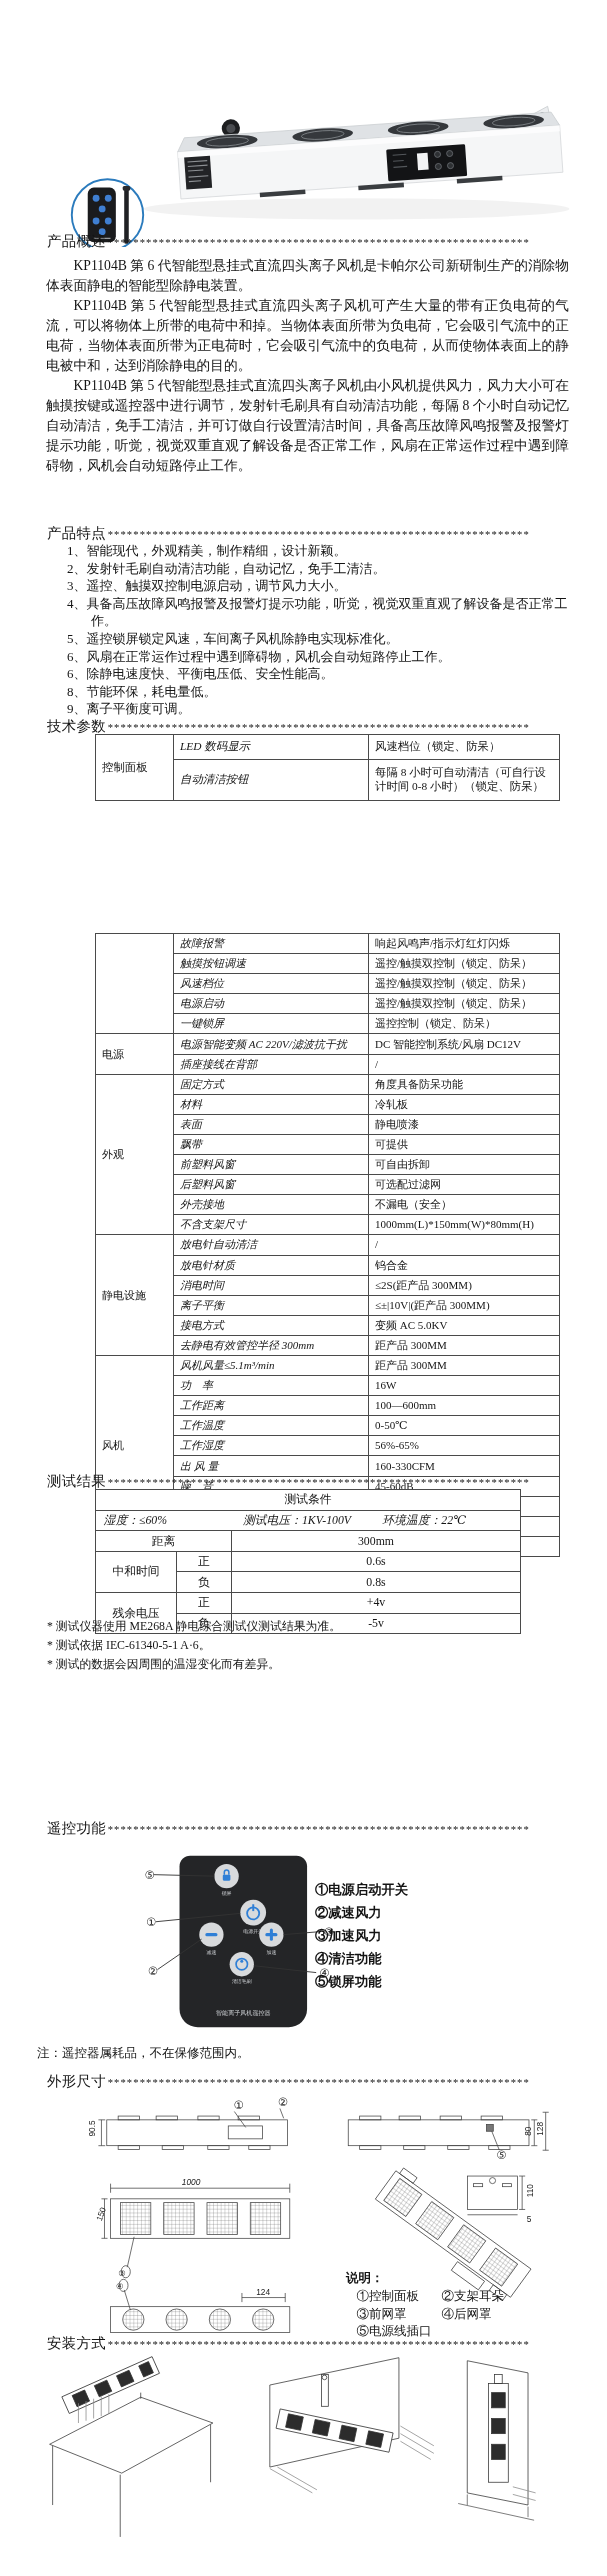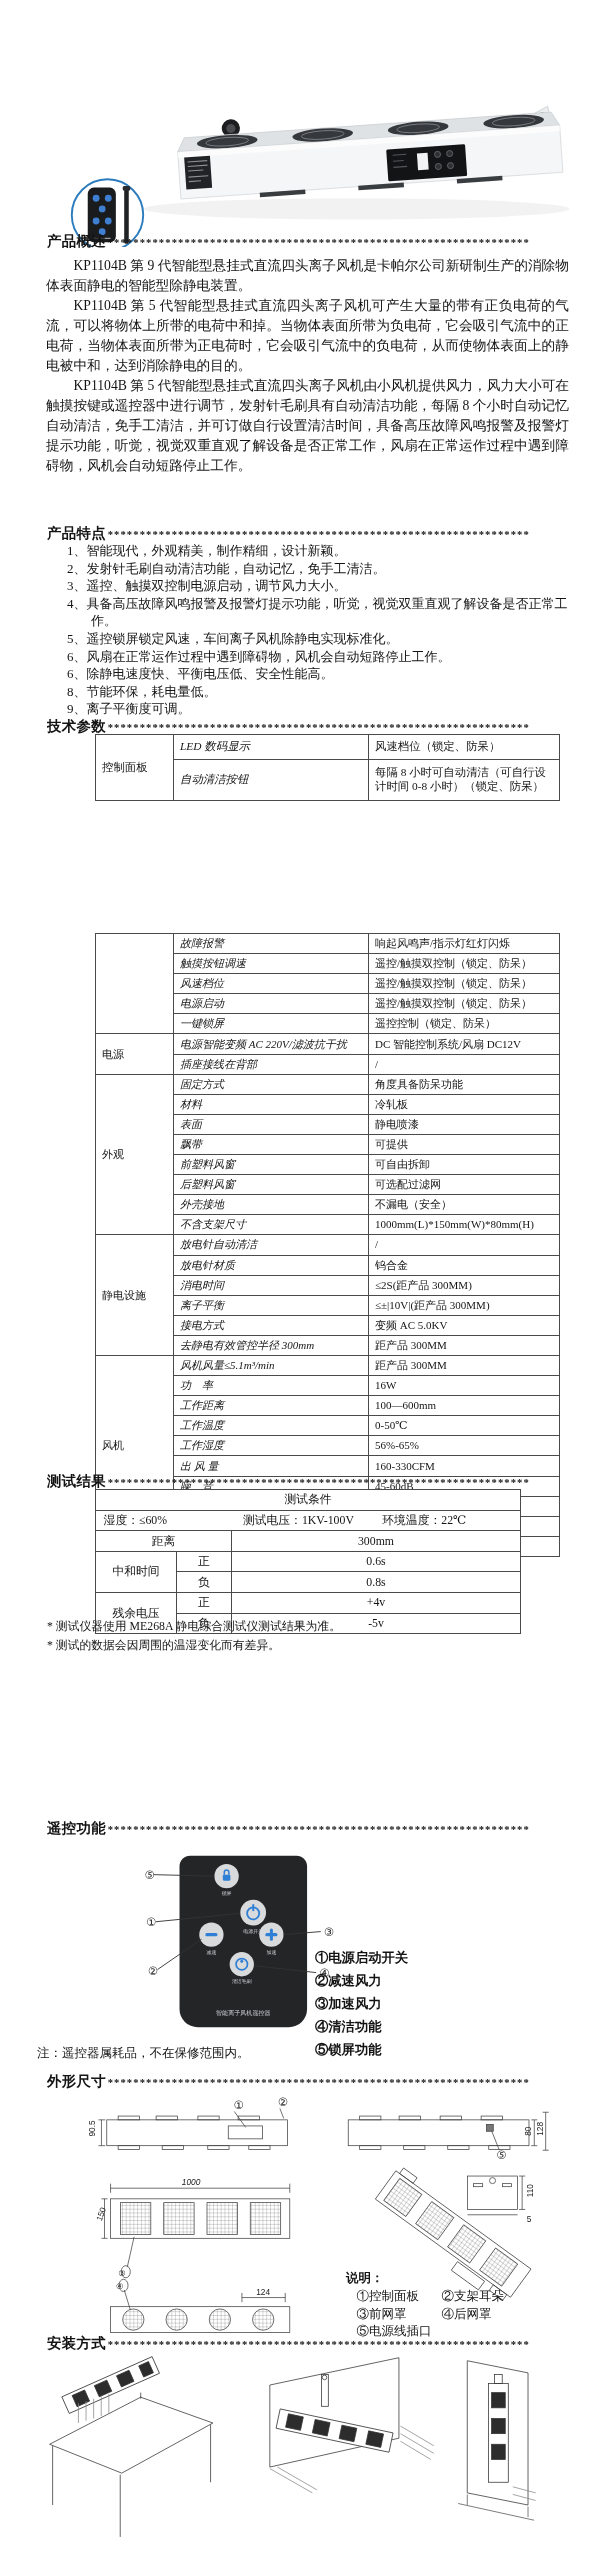--- a/index.html
+++ b/index.html
@@ -1,21 +1,21 @@
 <!DOCTYPE html>
 <html style="font-size:12px"><head>
 <meta charset="utf-8">
 <style>
   html,body{margin:0;padding:0;background:#e9e9e9;}
   .page{position:relative;width:608px;height:2576px;margin:0 auto;background:#ffffff;
         font-family:"Liberation Serif","DejaVu Serif",serif;color:#141414;overflow:hidden;}
   .abs{position:absolute;}
   
   .sec{position:absolute;left:47px;width:521px;display:flex;align-items:baseline;
-       overflow:hidden;white-space:nowrap;font-weight:bold;}
+       overflow:hidden;white-space:nowrap;font-weight:normal;}
   .sec-t{font-size:14.4px;letter-spacing:0.4px;}
   .sec-s{font-size:10.6px;letter-spacing:1.1px;margin-left:1.5px;flex:1;overflow:hidden;}
   
   .paras{position:absolute;left:46px;width:523px;font-size:13.7px;line-height:20px;text-align:justify;}
   .paras p{margin:0;text-indent:2em;}
   .feats{position:absolute;left:67px;width:503px;font-size:13px;line-height:17.6px;}
   .feats div{padding-left:24px;text-indent:-24px;}
   
   table{border-collapse:collapse;table-layout:fixed;background:#fff;}
   .spec{position:absolute;left:95px;width:425px;}
@@ -23,21 +23,21 @@
            overflow:hidden;vertical-align:middle;}
   .spec td.g{width:65px;}
   .spec td.p{width:182px;font-style:italic;}
   .spec td.v{width:178px;}
   .t1 td{font-size:11.4px;}
   .t1 tr:first-child td{height:22px;}
   .t1 tr:last-child td{height:39px;}
   .ttest{position:absolute;left:95px;width:425px;}
   .ttest td{border:0.8px solid #4a4a4a;font-size:11.8px;height:18px;text-align:center;
             vertical-align:middle;padding:0.8px 3px;line-height:1.1;}
-  .cond{display:flex;justify-content:space-between;gap:0;}
+  .cond{display:flex;justify-content:space-between;gap:0;font-style:italic;}
   .cond span{flex:1;text-align:left;padding-left:4.6px;}
   .notes{position:absolute;left:47px;width:517px;font-size:11.8px;line-height:19px;}
   .notes div{white-space:nowrap;}
   
   .rlegend{position:absolute;left:315px;width:213px;font-size:13.3px;line-height:23px;font-weight:bold;}
   .rnote{position:absolute;left:37px;font-size:12.5px;}
   
   .dlegend{position:absolute;left:346px;width:190px;font-size:12.5px;line-height:16.7px;}
   .dlegend .ttl{font-weight:bold;margin-bottom:1.5px;}
   .dlegend .grid{display:flex;flex-wrap:wrap;padding-left:10.6px;}
@@ -120,21 +120,21 @@
       <rect x="124" y="200" width="6" height="76" rx="2.5" fill="#202124"></rect>
       <rect x="122" y="200" width="10" height="6" rx="2" fill="#2a2b2e"></rect>
     </g>
   </svg>
 
   <div class="sec" style="top:232px">
     <span class="sec-t">产品概述</span>
     <span class="sec-s">******************************************************************</span>
   </div>
   <div class="paras" style="top:256px">
-    <p>KP1104B 第 9 代智能型悬挂式直流四头离子风机是卡帕尔公司新研制生产的消除物体表面静电的智能型除静电装置。</p>
+    <p>KP1104B 第 6 代智能型悬挂式直流四头离子风机是卡帕尔公司新研制生产的消除物体表面静电的智能型除静电装置。</p>
     <p>KP1104B 第 5 代智能型悬挂式直流四头离子风机可产生大量的带有正负电荷的气流，可以将物体上所带的电荷中和掉。当物体表面所带为负电荷，它会吸引气流中的正电荷，当物体表面所带为正电荷时，它会吸引气流中的负电荷，从而使物体表面上的静电被中和，达到消除静电的目的。</p>
     <p>KP1104B 第 5 代智能型悬挂式直流四头离子风机由小风机提供风力，风力大小可在触摸按键或遥控器中进行调节，发射针毛刷具有自动清洁功能，每隔 8 个小时自动记忆自动清洁，免手工清洁，并可订做自行设置清洁时间，具备高压故障风鸣报警及报警灯提示功能，听觉，视觉双重直观了解设备是否正常工作，风扇在正常运作过程中遇到障碍物，风机会自动短路停止工作。</p>
   </div>
 
   <div class="sec" style="top:524px">
     <span class="sec-t">产品特点</span>
     <span class="sec-s">******************************************************************</span>
   </div>
   <div class="feats" style="top:542px">
     <div>1、智能现代，外观精美，制作精细，设计新颖。</div>
@@ -347,20 +347,21 @@
         <td>+4v</td>
       </tr>
       <tr>
         <td>负</td>
         <td>-5v</td>
       </tr>
     </tbody>
   </table>
   <div class="notes" style="top:1617px">
     <div>* 测试仪器使用 ME268A 静电综合测试仪测试结果为准。</div>
+    <div>* 测试依据 IEC-61340-5-1 A·6。</div>
     <div>* 测试的数据会因周围的温湿变化而有差异。</div>
   </div>
 
   <div class="sec" style="top:1819px">
     <span class="sec-t">遥控功能</span>
     <span class="sec-s">******************************************************************</span>
   </div>
   <svg class="abs" style="left:114px;top:1842px" width="251" height="205" viewBox="0 0 330 270">
 
     <path d="M100 18 h140 a14 14 0 0 1 14 14 v188 a24 24 0 0 1 -24 24 h-120 a24 24 0 0 1 -24 -24 v-188 a14 14 0 0 1 14 -14 z" fill="#242527"></path>
@@ -405,21 +406,21 @@
     <text x="40" y="49" class="co">⑤</text>
     <line x1="55" y1="105" x2="166" y2="94" stroke="#333" stroke-width="1.2"></line>
     <text x="42" y="111" class="co">①</text>
     <line x1="57" y1="168" x2="115" y2="128" stroke="#333" stroke-width="1.2"></line>
     <text x="44" y="175" class="co">②</text>
     <line x1="223" y1="122" x2="272" y2="118" stroke="#333" stroke-width="1.2"></line>
     <text x="276" y="124" class="co">③</text>
     <line x1="184" y1="163" x2="266" y2="172" stroke="#333" stroke-width="1.2"></line>
     <text x="270" y="178" class="co">④</text>
   </svg>
-  <div class="rlegend" style="top:1946px">
+  <div class="rlegend" style="top:1878px">
     <div>①电源启动开关</div>
     <div>②减速风力</div>
     <div>③加速风力</div>
     <div>④清洁功能</div>
     <div>⑤锁屏功能</div>
   </div>
   <div class="rnote" style="top:2045px">注：遥控器属耗品，不在保修范围内。</div>
 
   <div class="sec" style="top:2072px">
     <span class="sec-t">外形尺寸</span>

